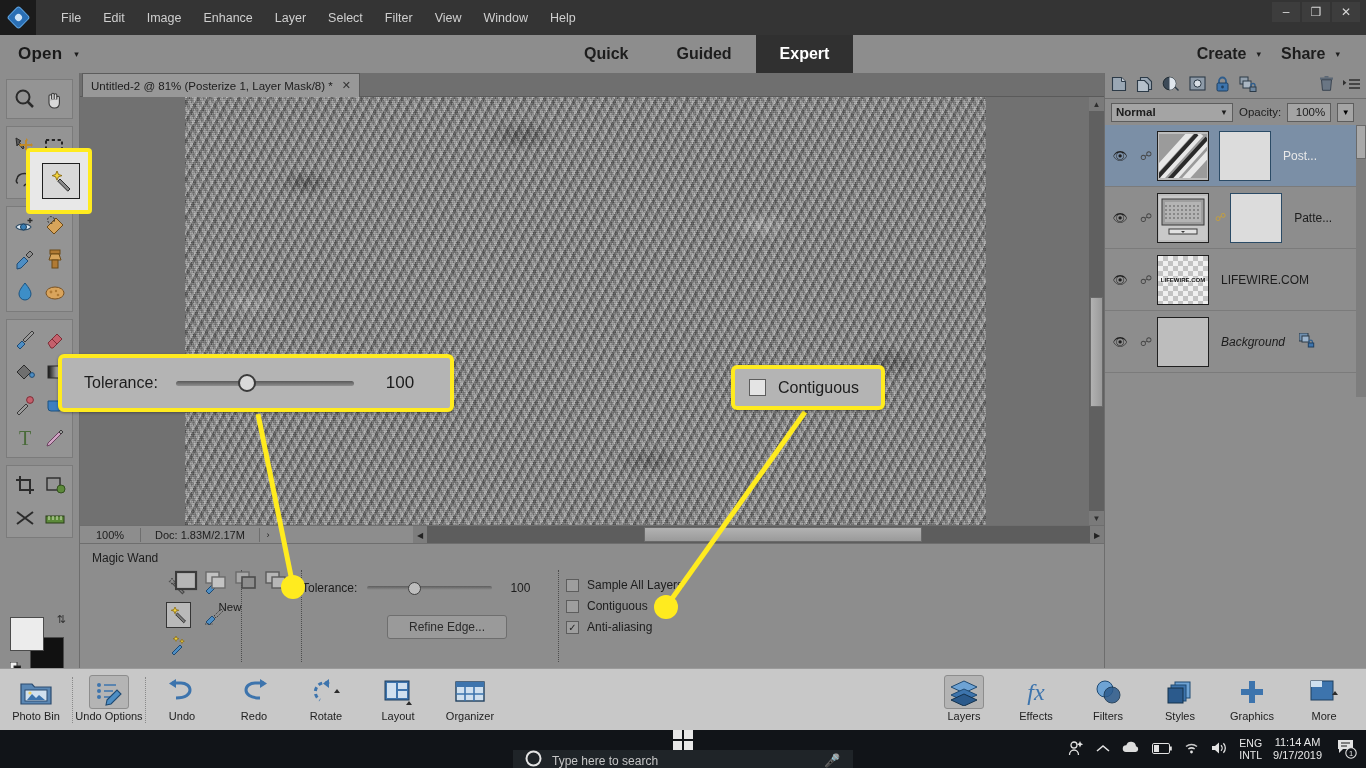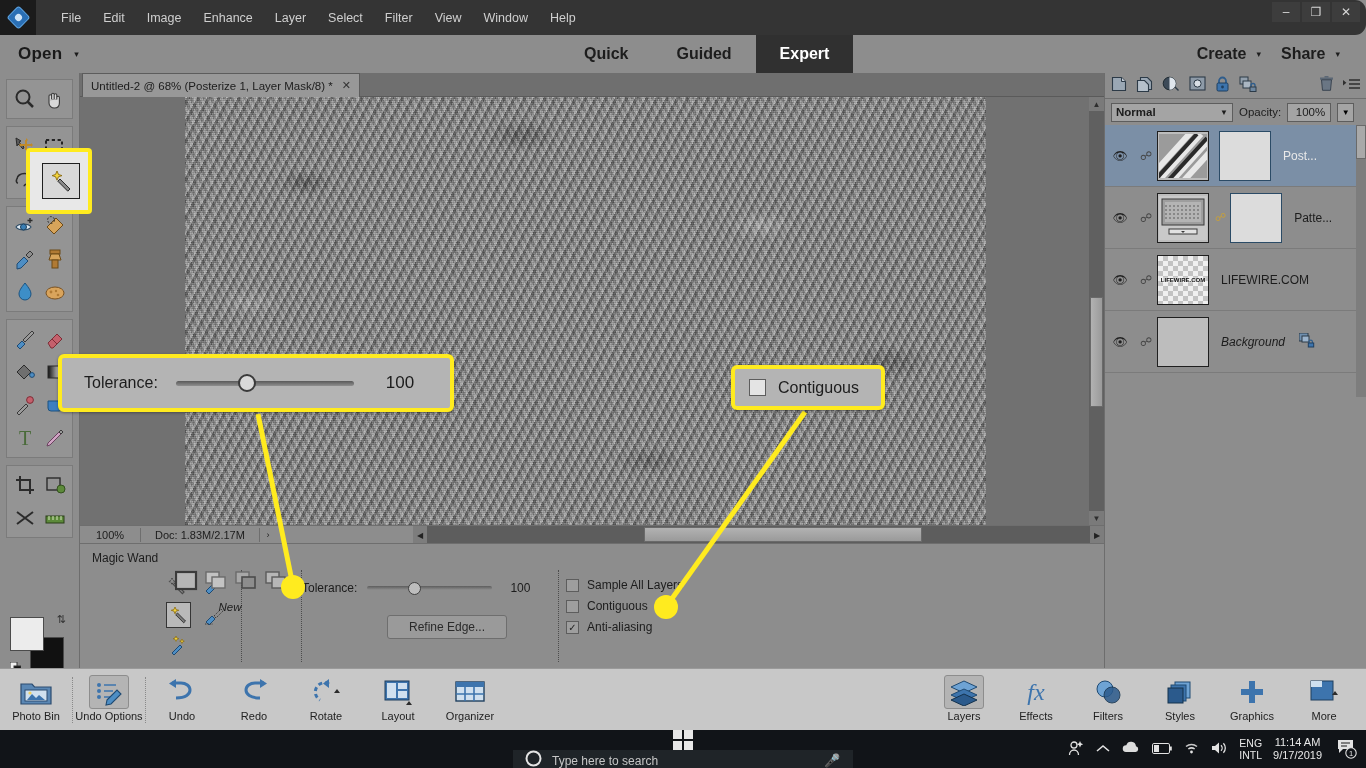--- a/index.html
+++ b/index.html
@@ -7,21 +7,21 @@
     width: 1366px; height: 768px;
     overflow: hidden;
     font-family: "Liberation Sans", sans-serif;
     background: #8d8d8d;
   }
   #app { position: relative; width: 1366px; height: 768px; }
 
   
   .menubar {
     position: absolute; left: 0; top: 0; width: 1366px; height: 35px;
-    background: #343434; display: flex; align-items: center; border-radius: 11px;
+    background: #343434; display: flex; align-items: center;
   }
   .pse-logo {
     width: 36px; height: 35px; background: #1b1b1b;
     display: flex; align-items: center; justify-content: center;
   }
   .pse-logo .dia {
     width: 17px; height: 17px; background: #2a6fb5;
     transform: rotate(45deg); border-radius: 3px;
     border: 1px solid #5fa8e8;
     display:flex; align-items:center; justify-content:center;
@@ -191,21 +191,21 @@
   }
   .to-icons .row { display: flex; gap: 10px; margin-bottom: 4px; }
   .to-icons .cell {
     width: 28px; height: 26px; display: flex; align-items: center; justify-content: center;
   }
   .to-icons .cell.sel { border: 1px solid #353535; background: #b9b9b9; }
   .divline {
     position: absolute; top: 26px; height: 92px; width: 0;
     border-left: 1px dotted #4c4c4c;
   }
-  .selmodes { position: absolute; left: 175px; top: 570px; font-style: italic; }
+  .selmodes { position: absolute; left: 175px; top: 570px; }
   .selmode-row { display: flex; gap: 6px; align-items: center; }
   .selmode {
     width: 24px; height: 21px; position: relative;
   }
   .selmodes .newlabel {
     text-align: center; font-size: 11.5px; color: #1c1c1c; margin-top: 10px; width:110px;
   }
   .tol-block { position: absolute; left: 302px; top: 580px; display: flex; align-items: center; }
   .tol-block .lbl { font-size: 12px; color: #1c1c1c; margin-right: 10px; }
   .slider { position: relative; width: 125px; height: 16px; }
@@ -413,21 +413,21 @@
     <div class="right-menus">
       <span class="rm">Create</span>
       <span class="cv">▾</span>
       <span class="rm">Share</span>
       <span class="cv">▾</span>
     </div>
   </div>
 
   <div class="tabbar">
     <div class="doctab">
-      <span class="tt">Untitled-2 @ 68% (Posterize 1, Layer Mask/8) *</span>
+      <span class="tt">Untitled-2 @ 81% (Posterize 1, Layer Mask/8) *</span>
       <span class="tx">✕</span>
     </div>
   </div>
 
   <div class="toolbar">
 
     <div class="toolgroup">
       <div class="toolcell">
         <svg width="24" height="24" viewBox="0 0 24 24">
             <circle cx="10" cy="10" r="6.5" fill="none" stroke="#2a2a2a" stroke-width="2"></circle>

